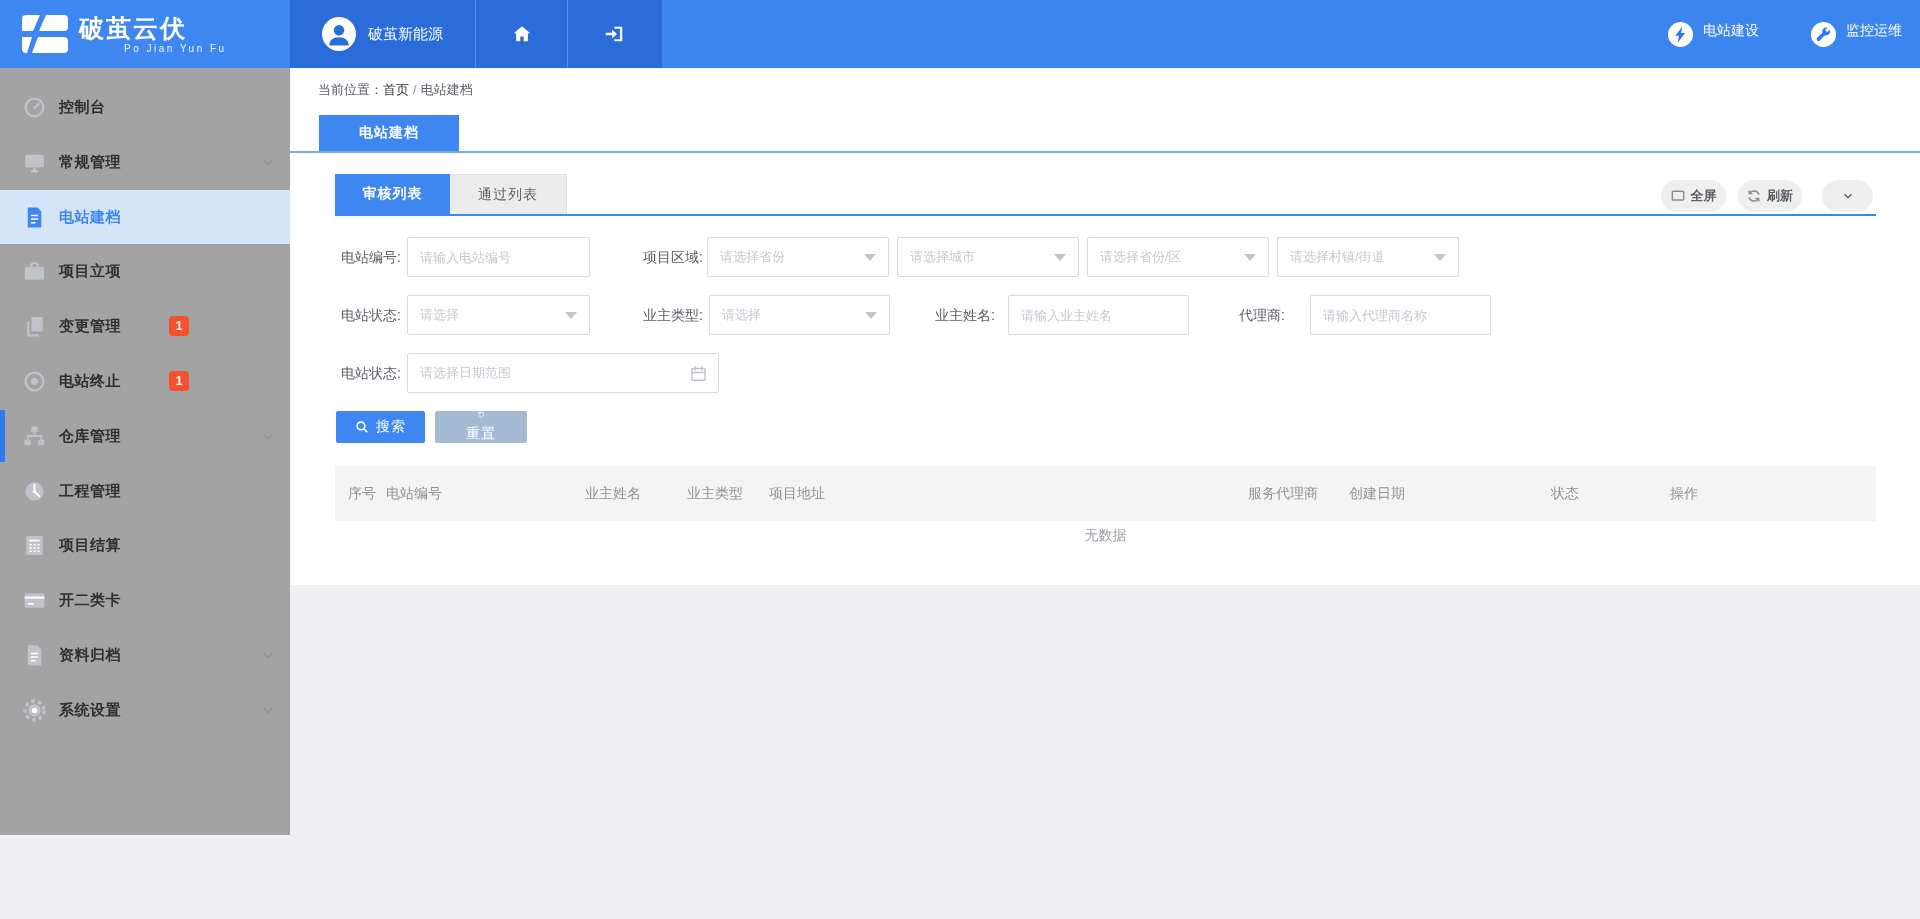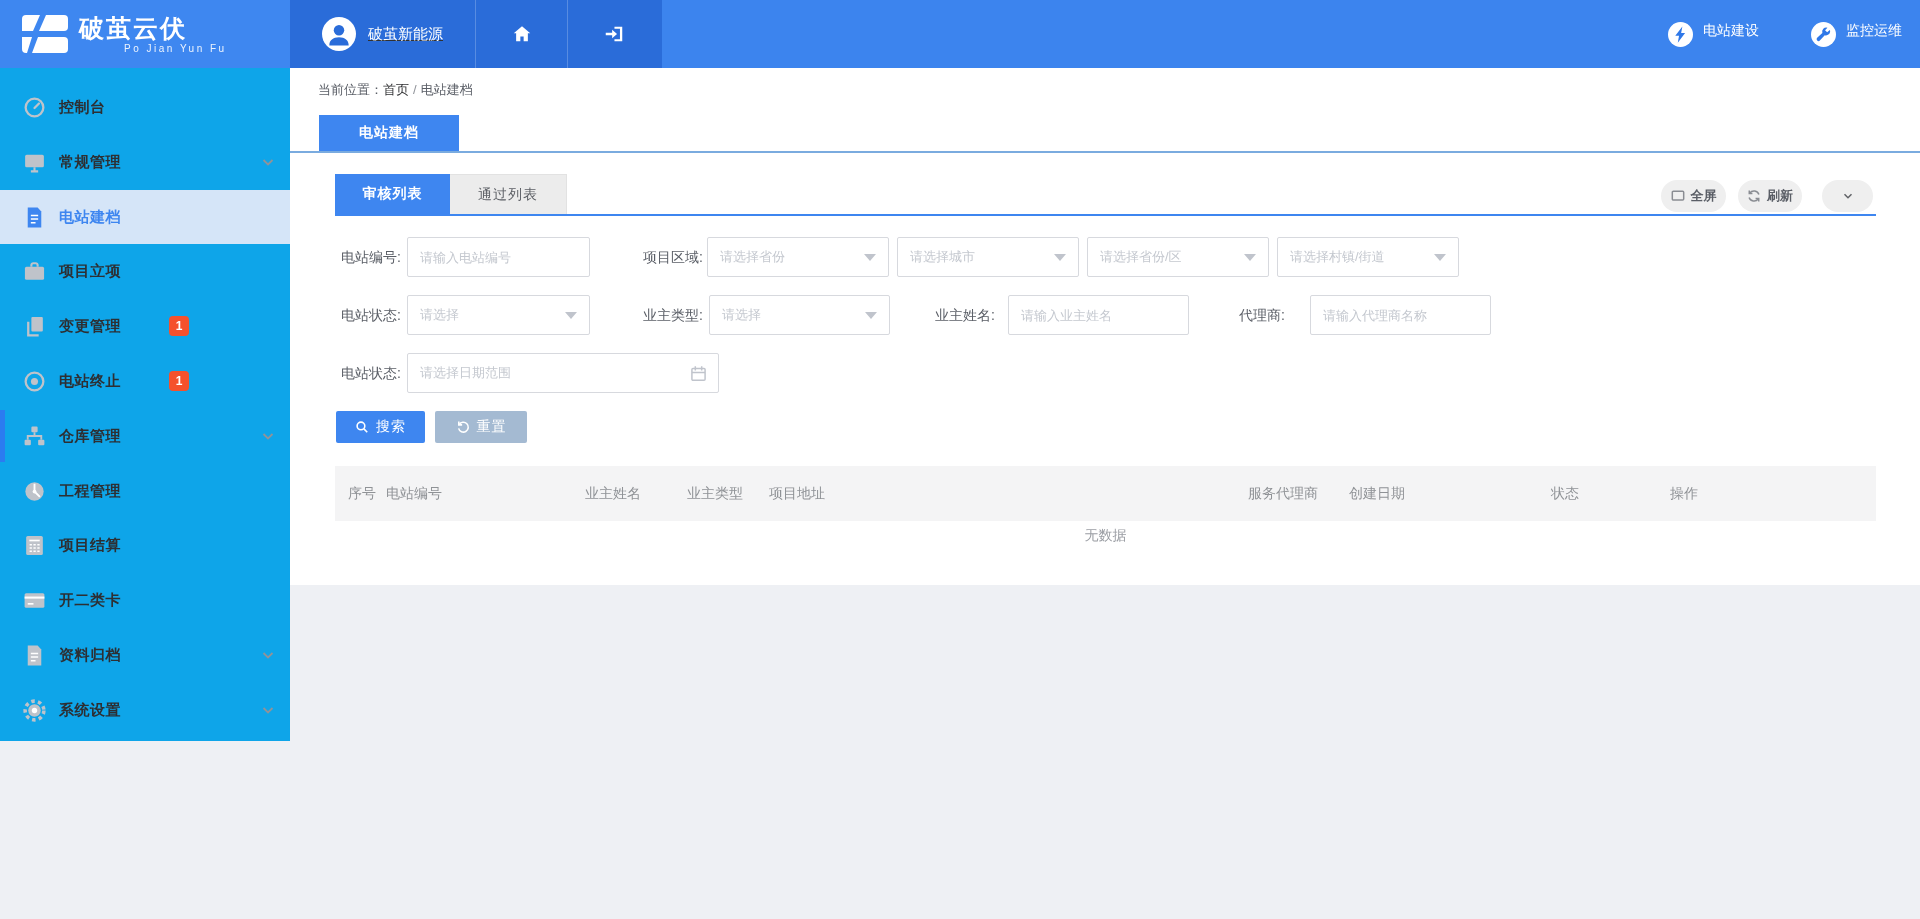--- a/index.html
+++ b/index.html
@@ -8,33 +8,33 @@
 
   
   .navbar { position:absolute; top:0; left:0; width:1920px; height:68px; background:#3c84ee; }
   .brand { position:absolute; left:0; top:0; width:290px; height:68px; background:#3e87f0; display:flex; align-items:center; }
   .logo-svg { width:50px; height:42px; margin-left:20px; }
   .brand-text { margin-left:9px; color:#fff; }
   .brand-title { font-size:25px; font-weight:bold; letter-spacing:2px; line-height:26px; }
   .brand-sub { font-size:10px; letter-spacing:2.5px; opacity:.9; margin-top:2px;padding-left:45px; }
   .nav-dark { position:absolute; left:290px; top:0; width:372px; height:68px; background:#2a6cd9; display:flex; }
   .nav-seg { display:flex; align-items:center; justify-content:center; height:68px; cursor:pointer; }
-  .seg-user { width:186px; border-right:1px solid rgba(255,255,255,.22);text-decoration:underline; }
+  .seg-user { width:186px; border-right:1px solid rgba(255,255,255,.22); }
   .seg-btn { width:92px; border-right:1px solid rgba(255,255,255,.22); }
   .seg-btn:last-child { border-right:none; }
   .avatar { width:34px; height:34px; margin-right:12px; flex:0 0 auto; }
   .seg-user span.co { color:#fff; font-size:15px; white-space:nowrap; }
   .nav-ico { width:22px; height:22px; }
   .nav-right { position:absolute; right:18px; top:0; height:68px; display:flex; align-items:center; gap:52px; }
   .nav-mode { display:flex; align-items:flex-start; gap:10px; cursor:pointer; }
   .mode-circle { width:25px; height:25px; }
   .nav-mode .lbl { color:#fff; font-size:14px; }
 
   
-  .sidebar { position:absolute; top:68px; left:0; width:290px; height:673px; background:#0ea5e9; }
+  .sidebar { position:absolute; top:68px; left:0; width:290px; height:767px; background:#a3a3a3; }
   .side-item { position:absolute; left:0; width:290px; height:54px; display:flex; align-items:center; cursor:pointer; }
   .side-item .s-icon { width:25px; height:25px; margin-left:22px; color:#bfc3ca; flex:0 0 auto; }
   .side-item .s-icon svg { width:100%; height:100%; }
   .side-item .s-label { margin-left:12px; font-size:15px; font-weight:600; color:#2d2f33; letter-spacing:.5px; }
   .side-item.active { background:#d5e5f8; }
   .side-item.active .s-label { color:#3e86f0; }
   .side-item.active .s-icon { color:#3e86f0; }
   .side-badge { position:absolute; left:169px; top:50%; margin-top:-10px; min-width:20px; height:20px; background:#f5512c; color:#fff; font-size:12px; font-weight:bold; border-radius:4px; display:flex; align-items:center; justify-content:center; padding:0 4px; }
   .side-chevron { position:absolute; right:14px; top:50%; margin-top:-8px; width:16px; height:16px; color:#909399; }
   .side-indicator { position:absolute; left:0; top:1px; width:5px; height:52px; background:#2b7cf0; }
@@ -73,21 +73,21 @@
   .f-date { display:flex; align-items:center; cursor:text; }
   .f-date .ph { margin-left:12px; font-size:13px; color:#c4c8cf; flex:1; }
   .f-date svg { width:17px; height:17px; margin-right:11px; flex:0 0 auto; }
 
   .row1 { top:84px; } .row2 { top:142px; } .row3 { top:200px; }
   .f-label.row1, .f-label.row2, .f-label.row3 { }
 
   .btn { position:absolute; top:258px; height:32px; border:none; border-radius:2px; color:#fff; font-size:14px; display:flex; align-items:center; justify-content:center; gap:7px; cursor:pointer; font-family:inherit; letter-spacing:1px; }
   .btn svg { width:14px; height:14px; }
   .btn.search { left:1px; width:89px; background:#3e86f0; }
-  .btn.reset { left:100px; width:92px; background:#a4bad2; }
+  .btn.reset { left:100px; width:92px; background:#a4bad2;flex-direction:column; }
 
   
   .thead { position:absolute; left:0; top:313px; width:1541px; height:55px; background:#f4f4f5; }
   .th { position:absolute; top:0; height:55px; line-height:55px; font-size:14px; color:#8f9296; white-space:nowrap; }
   .empty { position:absolute; left:0; top:374px; width:1541px; text-align:center; font-size:14px; color:#9a9da3; }
 </style>
 </head>
 <body>
 
 <header class="navbar">

